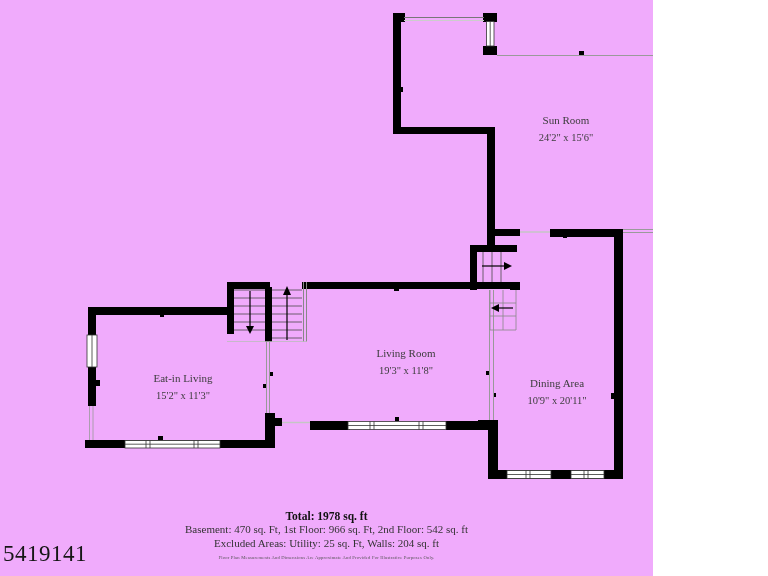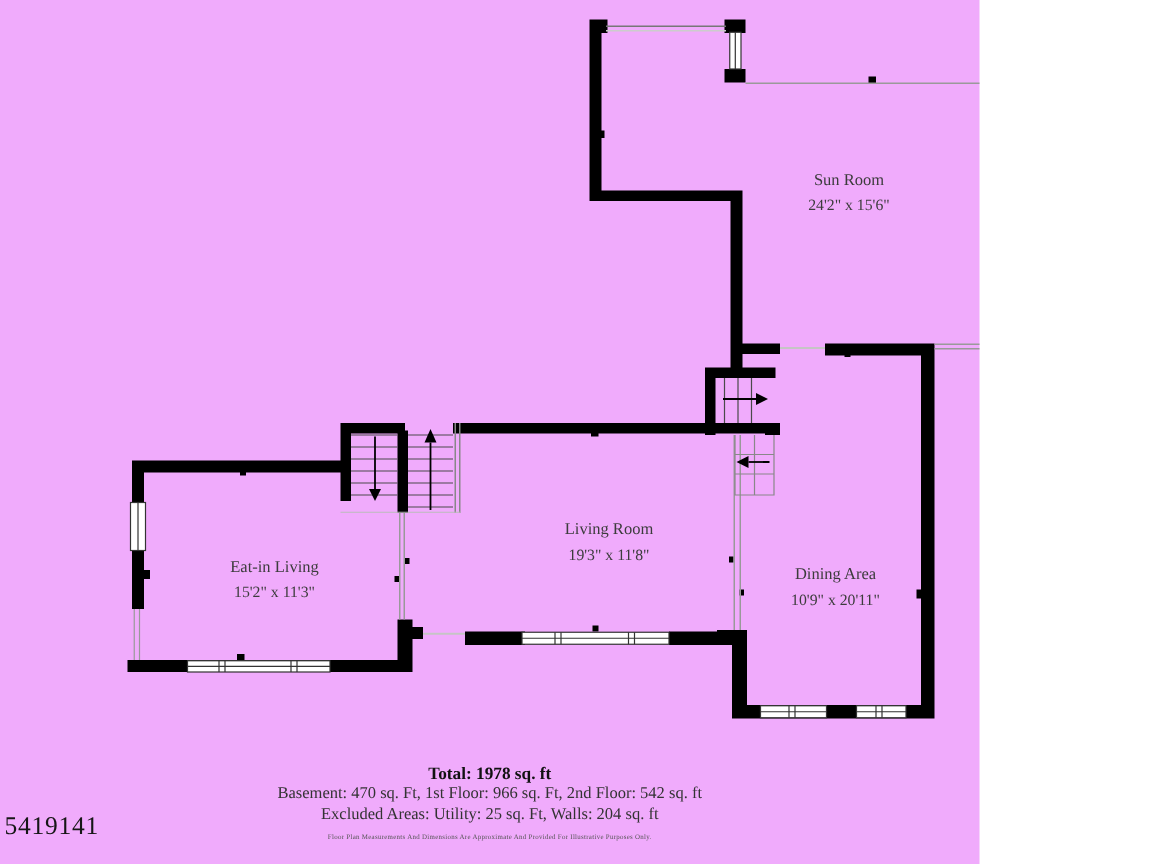--- a/index.html
+++ b/index.html
@@ -14,21 +14,21 @@
     transform:translateX(-50%);white-space:nowrap;
   }
   .room-label .dims{font-size:10.5px;}
   .summary{
     position:absolute;left:0;right:0;top:509px;text-align:center;color:#2b2b2b;
   }
   .summary .total{font-size:11.5px;font-weight:bold;color:#111;line-height:14px;}
   .summary .line{font-size:11px;line-height:13.5px;color:#333;}
   .summary .disclaimer{font-size:4.6px;line-height:7px;color:#555;margin-top:4px;letter-spacing:.2px;}
   .listing-id{
-    position:absolute;left:3px;top:541px;font-size:17px;color:#161616;
+    position:absolute;left:3px;top:541px;font-size:23px;color:#161616;
     letter-spacing:.5px;
   }
 </style>
 </head>
 <body>
 
 <div class="canvas">
 
   <svg class="plan-svg" width="768" height="576" viewBox="0 0 768 576">
 

